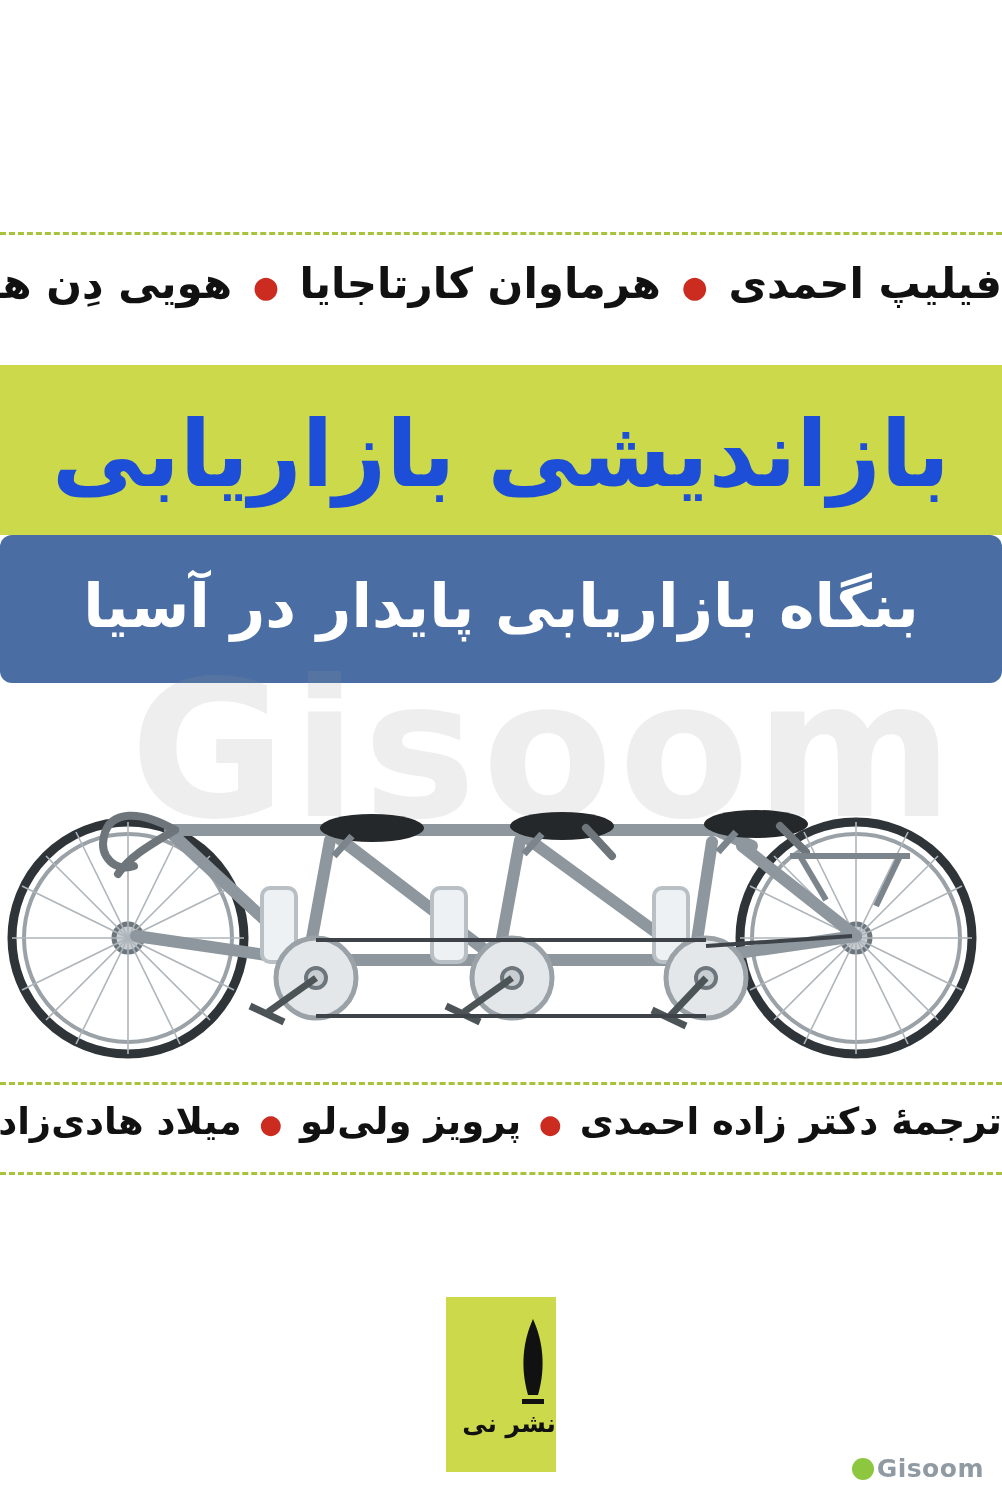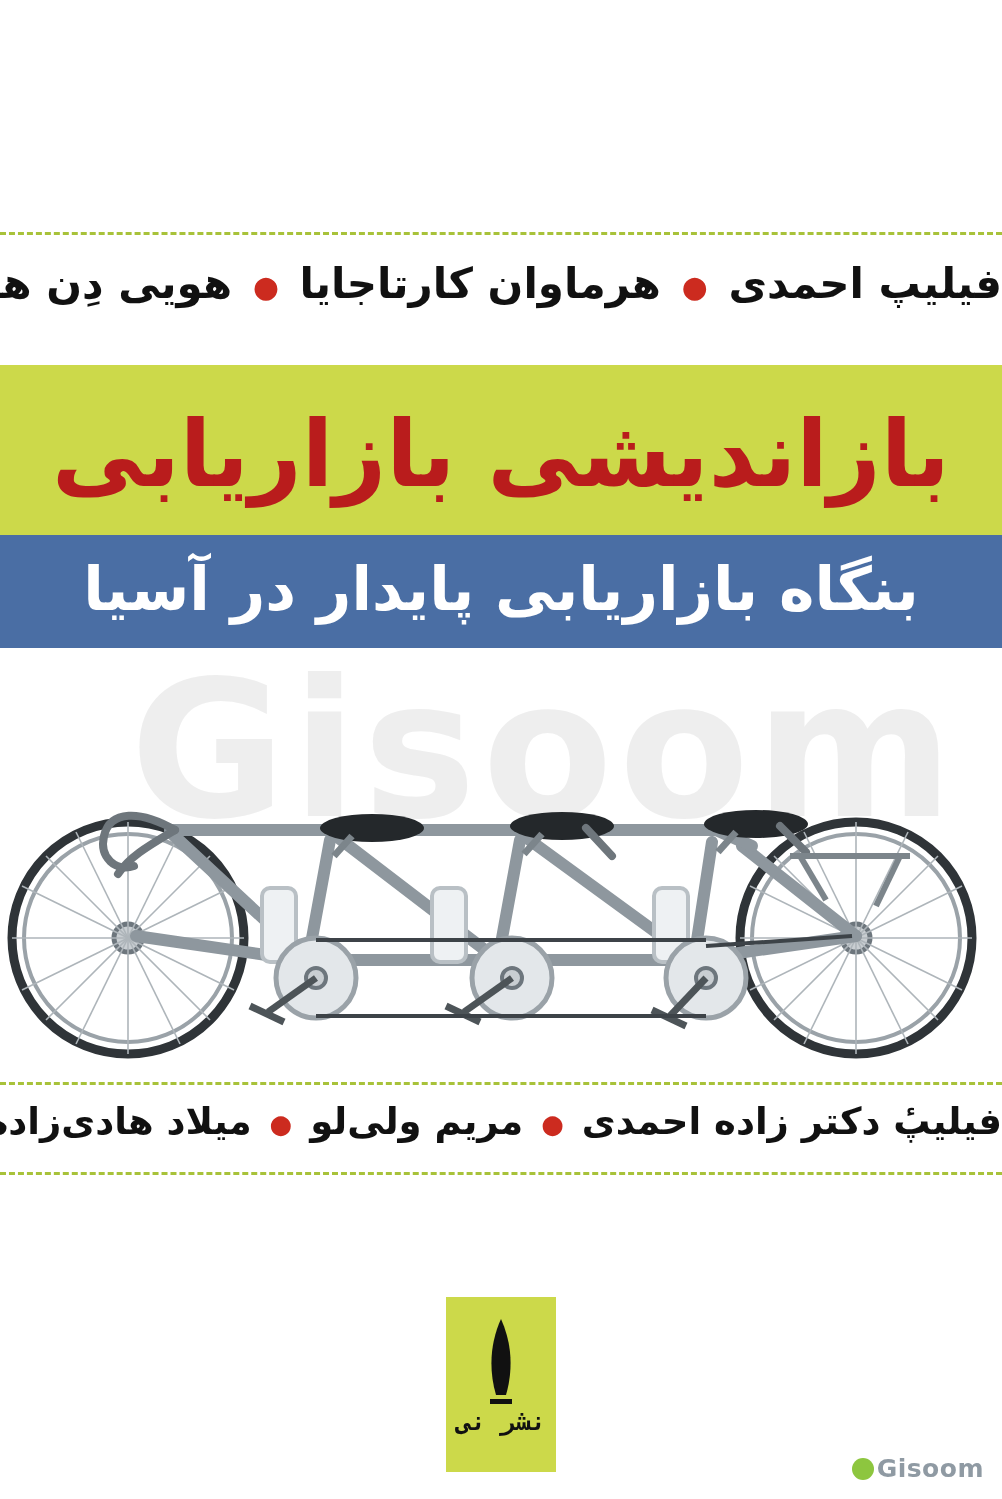--- a/index.html
+++ b/index.html
@@ -61,38 +61,39 @@
     height: 170px;
     background: #ccd94a;
     display: flex;
     align-items: center;
     justify-content: center;
   }
   .title-band .title {
     direction: rtl;
     font-size: 92px;
     font-weight: bold;
-    color: #b91c1c;
+    color: #1d4ed8;
     line-height: 1.1;
     white-space: nowrap;
     padding-bottom: 8px;
     margin-top: 18px;
   }
 
   
   .sub-band {
     position: absolute;
     top: 535px;
     left: 0;
     width: 100%;
-    height: 113px;
+    height: 148px;
     background: #4a6ea4;
     display: flex;
     align-items: center;
     justify-content: center;
+    border-radius: 12px;
   }
   .sub-band .subtitle {
     direction: rtl;
     font-size: 60px;
     font-weight: bold;
     color: #ffffff;
     line-height: 1.1;
     white-space: nowrap;
     padding-bottom: 6px;
   }
@@ -145,23 +146,22 @@
   .publisher {
     position: absolute;
     top: 1297px;
     left: 50%;
     transform: translateX(-50%);
     width: 110px;
     height: 175px;
     background: #ccd94a;
     display: flex;
     flex-direction: column;
-    align-items: center;
+    align-items: flex-start;
     justify-content: flex-start;
-    font-family: Liberation Mono, monospace;
   }
   .publisher .mark {
     margin-top: 18px;
     width: 46px;
     height: 92px;
   }
   .publisher .pub-name {
     margin-top: 4px;
     direction: rtl;
     font-size: 25px;
@@ -327,24 +327,24 @@
           <line x1="800" y1="196" x2="826" y2="240"></line>
           <line x1="900" y1="196" x2="876" y2="246"></line>
         </g>
       </g>
     </svg>
   </div>
 
   <div class="dash-rule dash-bot"></div>
 
   <div class="translators">
-    <span>فیلیپٔ</span>
+    <span>ترجمهٔ</span>
     <span>دکتر زاده احمدی</span>
     <span class="sep">●</span>
-    <span>مریم ولی‌لو</span>
+    <span>پرویز ولی‌لو</span>
     <span class="sep">●</span>
     <span>میلاد هادی‌زاده</span>
   </div>
 
   <div class="dash-rule dash-bot2"></div>
 
   <div class="publisher">
     <svg class="mark" viewBox="0 0 46 92" xmlns="http://www.w3.org/2000/svg" aria-hidden="true">
       <path d="M23 4 C 33 26, 36 52, 28 80 L 18 80 C 10 52, 13 26, 23 4 Z" fill="#111111"></path>
       <rect x="12" y="84" width="22" height="5" fill="#111111"></rect>

